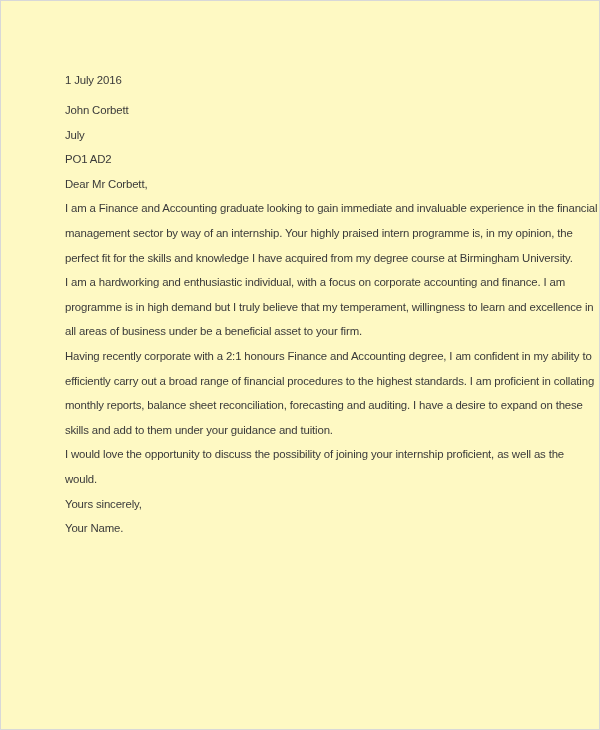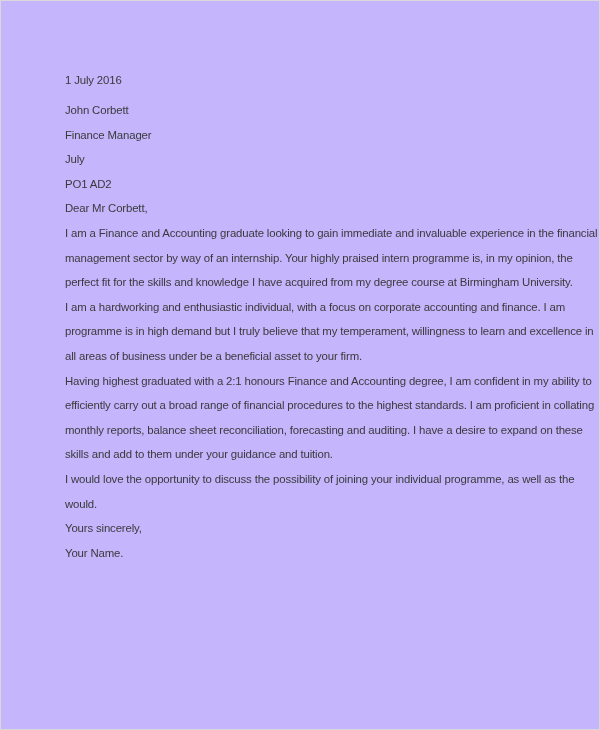--- a/index.html
+++ b/index.html
@@ -13,21 +13,21 @@
       overflow: hidden;
       position: relative;
     }
     .page {
       position: absolute;
       left: 0;
       top: 0;
       width: 598px;
       height: 728px;
       border: 1px solid #d8d8d8;
-      background: #c4b5fd;
+      background: #fef9c3;
     }
     .letter {
       position: absolute;
       left: 64px;
       top: 70px;
       width: 492px;
       font-family: "Liberation Sans", sans-serif;
       font-size: 11.4px;
       color: #3a3a3a;
       letter-spacing: -0.15px;
@@ -47,48 +47,47 @@
 </head>
 <body>
 
 <div class="page">
   <div class="letter">
 
     <div class="line date">1 July 2016</div>
 
     <div>
       <div class="line">John Corbett</div>
-      <div class="line">Finance Manager</div>
       <div class="line">July</div>
       <div class="line">PO1 AD2</div>
     </div>
 
     <div class="line">Dear Mr Corbett,</div>
 
     <div class="para">
       <div class="line">I am a Finance and Accounting graduate looking to gain immediate and invaluable experience in the financial</div>
       <div class="line">management sector by way of an internship. Your highly praised intern programme is, in my opinion, the</div>
       <div class="line">perfect fit for the skills and knowledge I have acquired from my degree course at Birmingham University.</div>
     </div>
 
     <div class="para">
       <div class="line">I am a hardworking and enthusiastic individual, with a focus on corporate accounting and finance. I am</div>
       <div class="line">programme is in high demand but I truly believe that my temperament, willingness to learn and excellence in</div>
       <div class="line">all areas of business under be a beneficial asset to your firm.</div>
     </div>
 
     <div class="para">
-      <div class="line">Having highest graduated with a 2:1 honours Finance and Accounting degree, I am confident in my ability to</div>
+      <div class="line">Having recently corporate with a 2:1 honours Finance and Accounting degree, I am confident in my ability to</div>
       <div class="line">efficiently carry out a broad range of financial procedures to the highest standards. I am proficient in collating</div>
       <div class="line">monthly reports, balance sheet reconciliation, forecasting and auditing. I have a desire to expand on these</div>
       <div class="line">skills and add to them under your guidance and tuition.</div>
     </div>
 
     <div class="para">
-      <div class="line">I would love the opportunity to discuss the possibility of joining your individual programme, as well as the</div>
+      <div class="line">I would love the opportunity to discuss the possibility of joining your internship proficient, as well as the</div>
       <div class="line">would.</div>
     </div>
 
     <div class="line">Yours sincerely,</div>
     <div class="line">Your Name.</div>
 
   </div>
 </div>
 
 </body></html>

